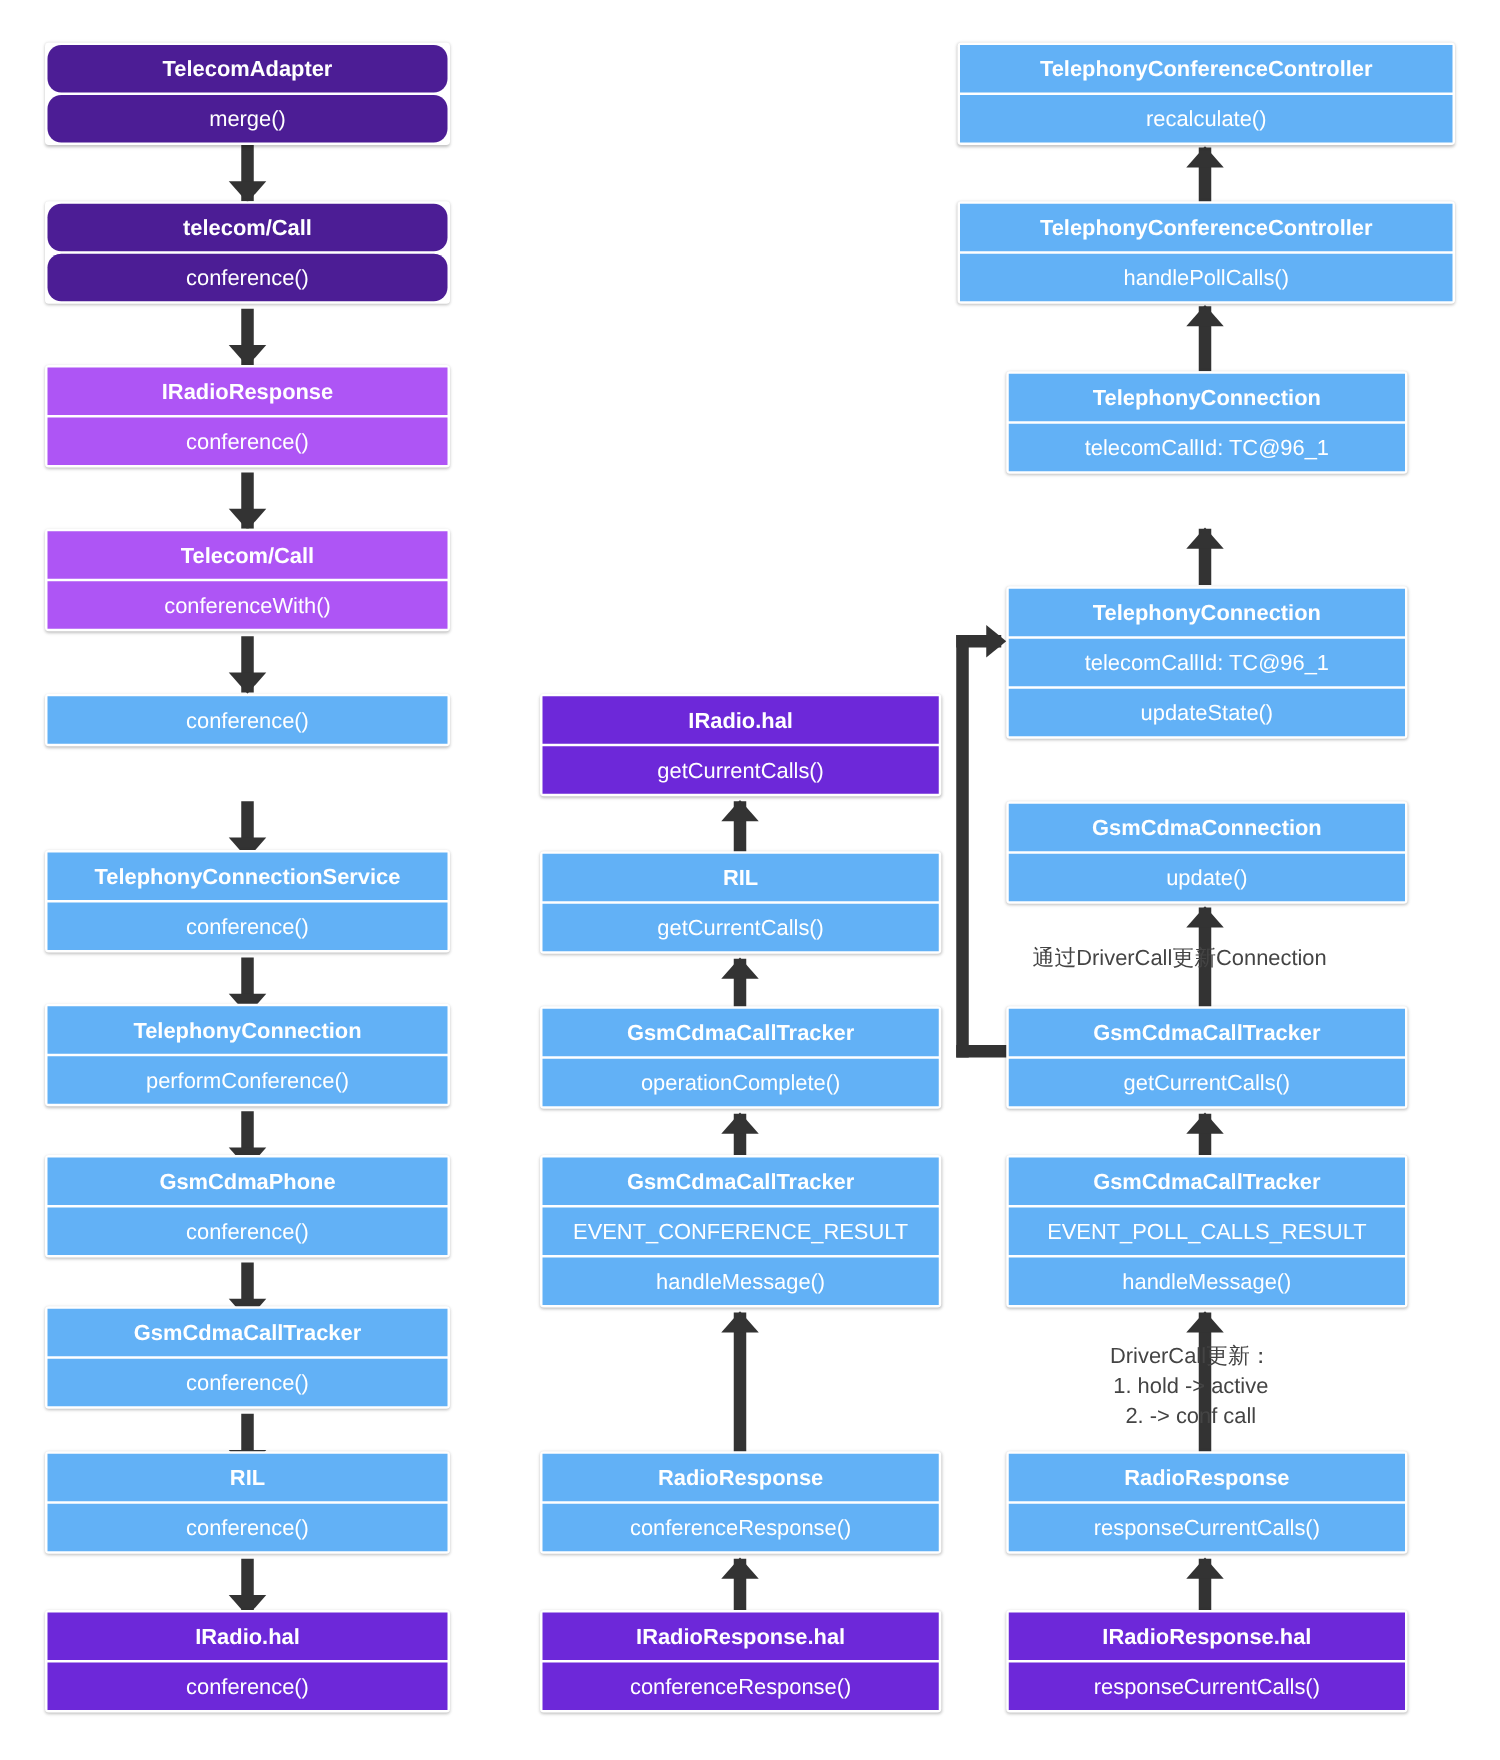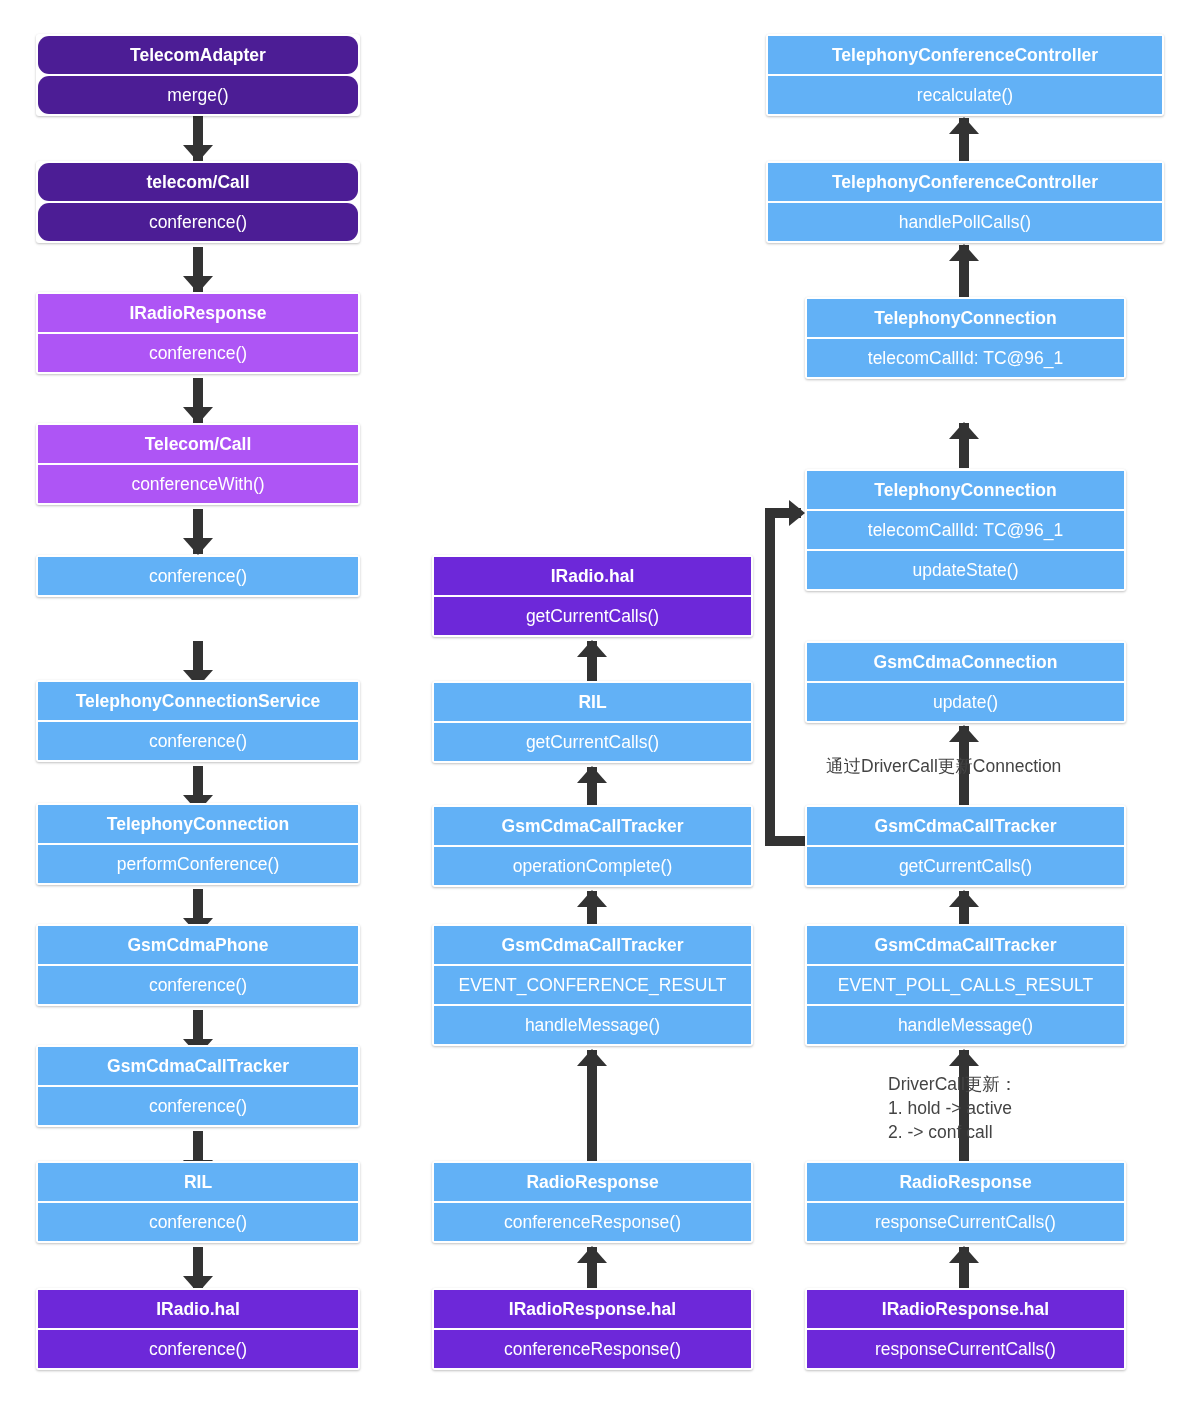--- a/index.html
+++ b/index.html
@@ -81,21 +81,21 @@
 
   
   .note {
     position: absolute;
     color: #444444;
     font-size: 17.5px;
     line-height: 24px;
     white-space: pre;
     z-index: 4;
   }
-  .note.center { }
+  .note.center { text-align: center; }
 </style>
 </head>
 <body>
 
 <div id="canvas">
 
   <div class="node c-orange" style="left:36px; top:34px; width:324px;">
     <div class="row head">TelecomAdapter</div>
     <div class="row member">merge()</div>
   </div>

